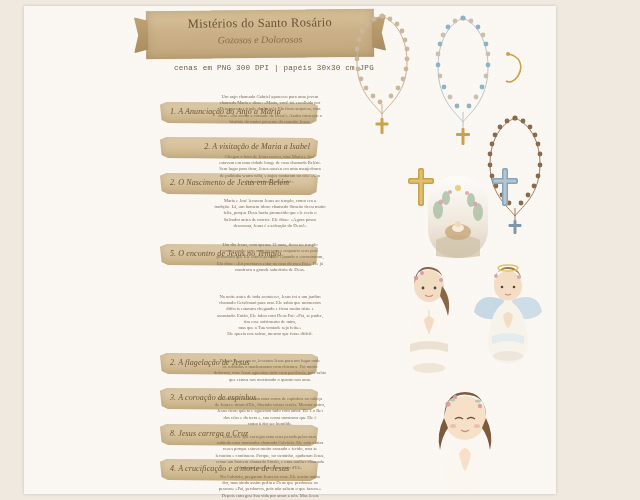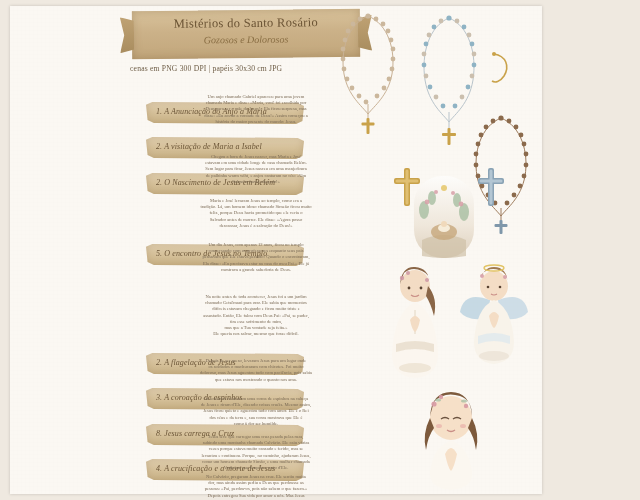--- a/index.html
+++ b/index.html
@@ -4,21 +4,21 @@
 <style>
   html,body{margin:0;padding:0;}
   body{
     width:640px;height:500px;
     background:#efe9e0;
     font-family:"Liberation Sans", sans-serif;
     overflow:hidden;
   }
   .page{
     position:absolute;
-    left:10px;top:6px;
+    left:24px;top:6px;
     width:532px;height:488px;
     background:
       repeating-linear-gradient(0deg, rgba(255,255,255,0) 0px, rgba(255,255,255,0) 3px, rgba(0,0,0,0.012) 4px),
       repeating-linear-gradient(90deg, rgba(255,255,255,0) 0px, rgba(255,255,255,0) 3px, rgba(0,0,0,0.012) 4px),
       #fbf8f3;
     box-shadow:0 0 3px rgba(0,0,0,0.18);
   }
   
   .banner{
     position:absolute;left:122px;top:4px;width:228px;height:48px;
@@ -37,22 +37,22 @@
     font-family:"Liberation Serif", serif;
     font-size:12.5px;color:#6a5334;letter-spacing:.3px;
   }
   .banner-sub{
     position:absolute;left:0;right:0;top:24px;text-align:center;
     font-family:"Liberation Serif", serif;font-style:italic;
     font-size:10px;color:#8a6f45;
   }
   .subtitle{
     position:absolute;left:120px;top:58px;width:260px;
-    font-family:Liberation Serif, serif;
-    font-size:7.6px;color:#6d5c45;letter-spacing:.2px;
+    font-family:Liberation Mono, monospace;
+    font-size:7.6px;color:#6d5c45;letter-spacing:.2px;text-align:center;
   }
   
   .scroll{
     position:absolute;left:136px;width:158px;height:22px;
     background:linear-gradient(180deg,#e3d2b3 0%,#d5c099 50%,#c9b286 100%);
     box-shadow:inset 0 0 8px rgba(130,100,60,.3), 0 1px 1px rgba(0,0,0,.08);
     clip-path:polygon(0 12%,4% 0,96% 4%,100% 18%,99% 86%,95% 100%,5% 96%,1% 82%);
   }
   .scroll span{
     position:absolute;left:10px;right:8px;top:5px;
@@ -79,21 +79,21 @@
 
   <div class="banner">
     <div class="banner-title">Mistérios do Santo Rosário</div>
     <div class="banner-sub">Gozosos e Dolorosos</div>
   </div>
   <div class="subtitle">cenas em PNG 300 DPI  |  papéis 30x30 cm JPG</div>
 
   <div class="scroll" style="top:96px;">
       <span>1. A Anunciação do Anjo a Maria</span>
     </div>
-  <div class="scroll" style="top:131px;">
+  <div class="scroll" style="top:131px;text-align:right;">
       <span>2. A visitação de Maria a Isabel</span>
     </div>
   <div class="scroll" style="top:167px;">
       <span>2. O Nascimento de Jesus em Belém</span>
     </div>
   <div class="scroll" style="top:238px;">
       <span>5. O encontro de Jesus no Templo</span>
     </div>
 
   <div class="scroll" style="top:347px;">

